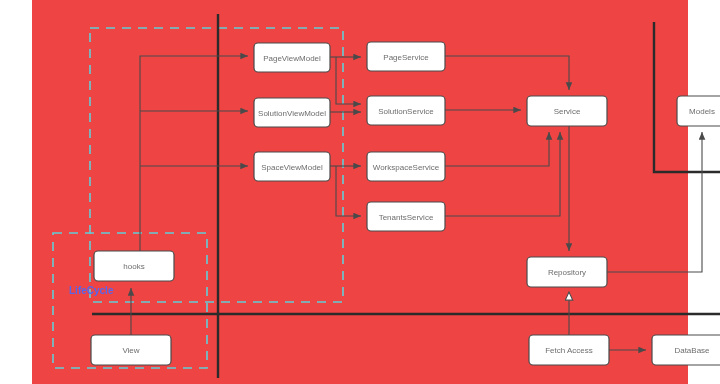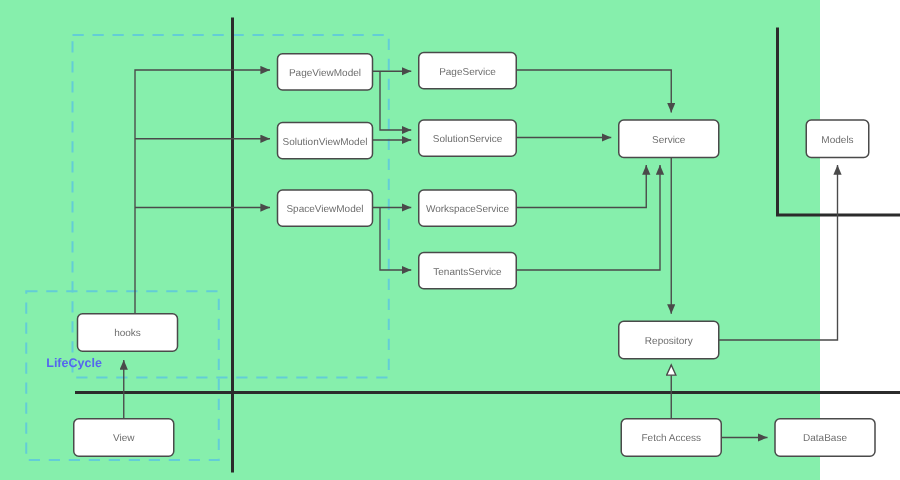--- a/index.html
+++ b/index.html
@@ -10,21 +10,22 @@
   body {
     width: 720px;
     height: 384px;
     font-family: "Liberation Sans", sans-serif;
     overflow: hidden;
   }
   #diagram-root {
     position: relative;
     width: 656px;
     height: 384px;
-    background: #86efac;
+    background: #ef4444;
+    margin-left: 32px;
   }
   svg#diagram-canvas {
     position: absolute;
     left: 0;
     top: 0;
     width: 720px;
     height: 384px;
   }
   .node-box {
     fill: #ffffff;

